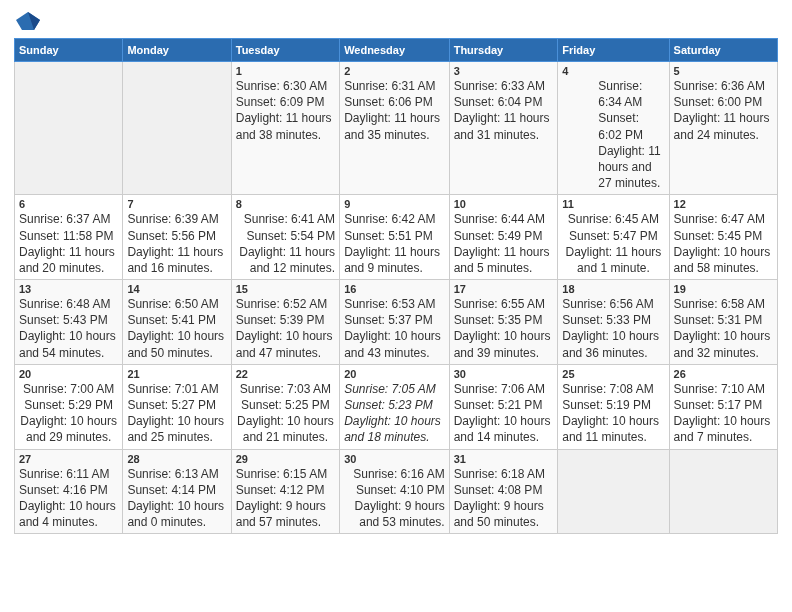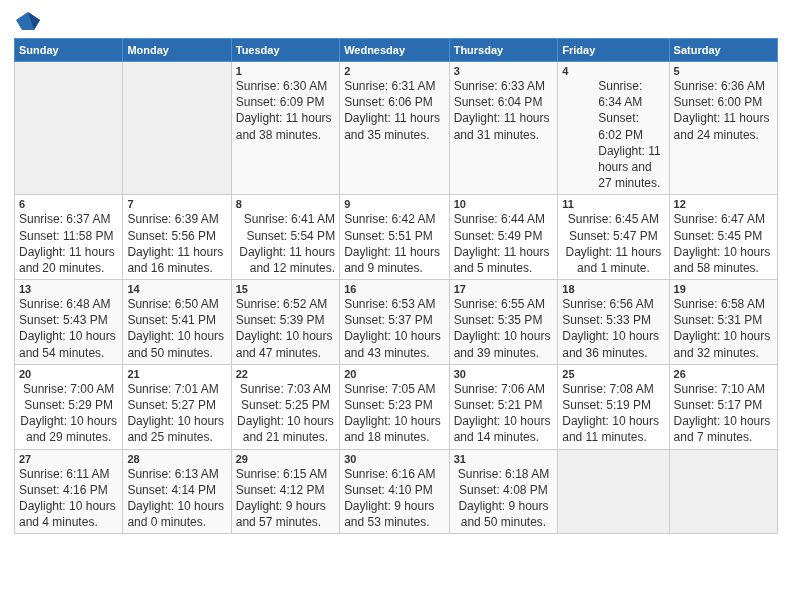--- a/index.html
+++ b/index.html
@@ -265,21 +265,21 @@
 Daylight: 10 hours and 25 minutes.</div>
           </td>
           <td>
             <span class="day-number">22</span>
             <div class="day-info" style="white-space: pre-line; text-align: center;">Sunrise: 7:03 AM
 Sunset: 5:25 PM
 Daylight: 10 hours and 21 minutes.</div>
           </td>
           <td>
             <span class="day-number">20</span>
-            <div class="day-info" style="white-space: pre-line;">Sunrise: 7:05 AM
+            <div class="day-info" style="white-space: pre-line; font-style: italic;">Sunrise: 7:05 AM
 Sunset: 5:23 PM
 Daylight: 10 hours and 18 minutes.</div>
           </td>
           <td>
             <span class="day-number">30</span>
             <div class="day-info" style="white-space: pre-line;">Sunrise: 7:06 AM
 Sunset: 5:21 PM
 Daylight: 10 hours and 14 minutes.</div>
           </td>
           <td>
@@ -309,27 +309,27 @@
 Daylight: 10 hours and 0 minutes.</div>
           </td>
           <td>
             <span class="day-number">29</span>
             <div class="day-info" style="white-space: pre-line;">Sunrise: 6:15 AM
 Sunset: 4:12 PM
 Daylight: 9 hours and 57 minutes.</div>
           </td>
           <td>
             <span class="day-number">30</span>
-            <div class="day-info" style="white-space: pre-line;">Sunrise: 6:16 AM
+            <div class="day-info" style="white-space: pre-line; text-align: right;">Sunrise: 6:16 AM
 Sunset: 4:10 PM
 Daylight: 9 hours and 53 minutes.</div>
           </td>
           <td>
             <span class="day-number">31</span>
-            <div class="day-info" style="white-space: pre-line; text-align: center;">Sunrise: 6:18 AM
+            <div class="day-info" style="white-space: pre-line;">Sunrise: 6:18 AM
 Sunset: 4:08 PM
 Daylight: 9 hours and 50 minutes.</div>
           </td>
           <td class="empty-cell"></td>
           <td class="empty-cell"></td>
         </tr>
       </tbody>
   </table>
 </div>
 

